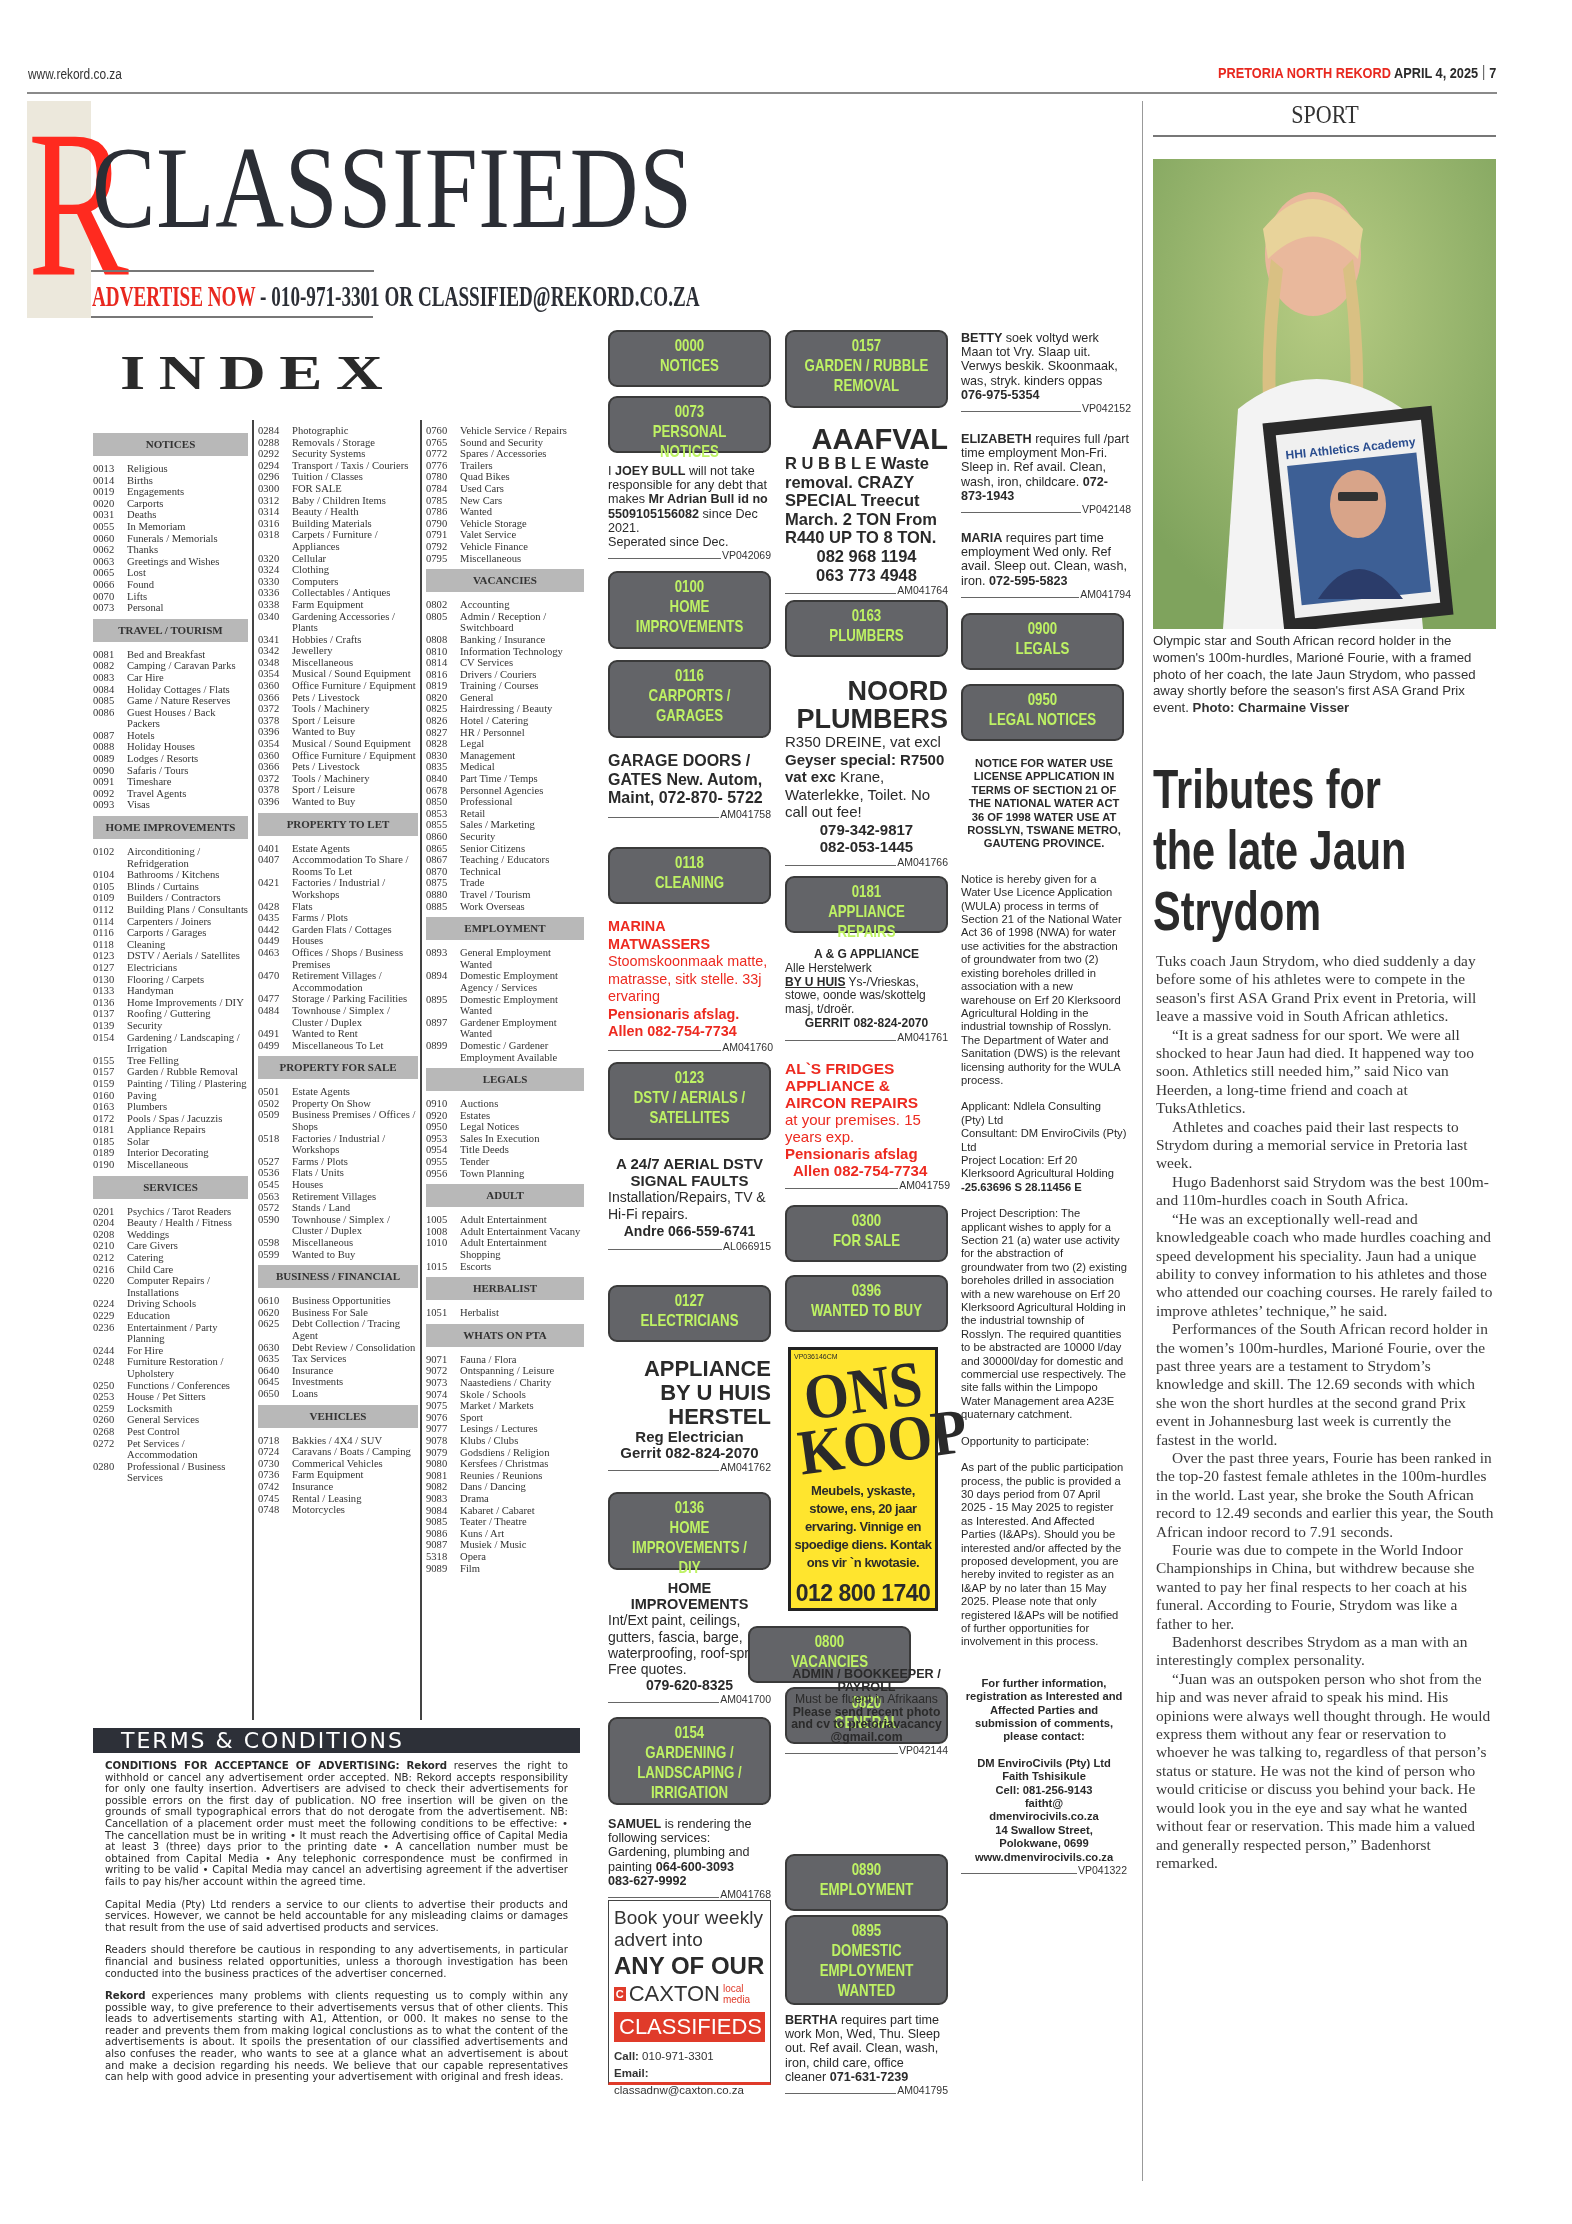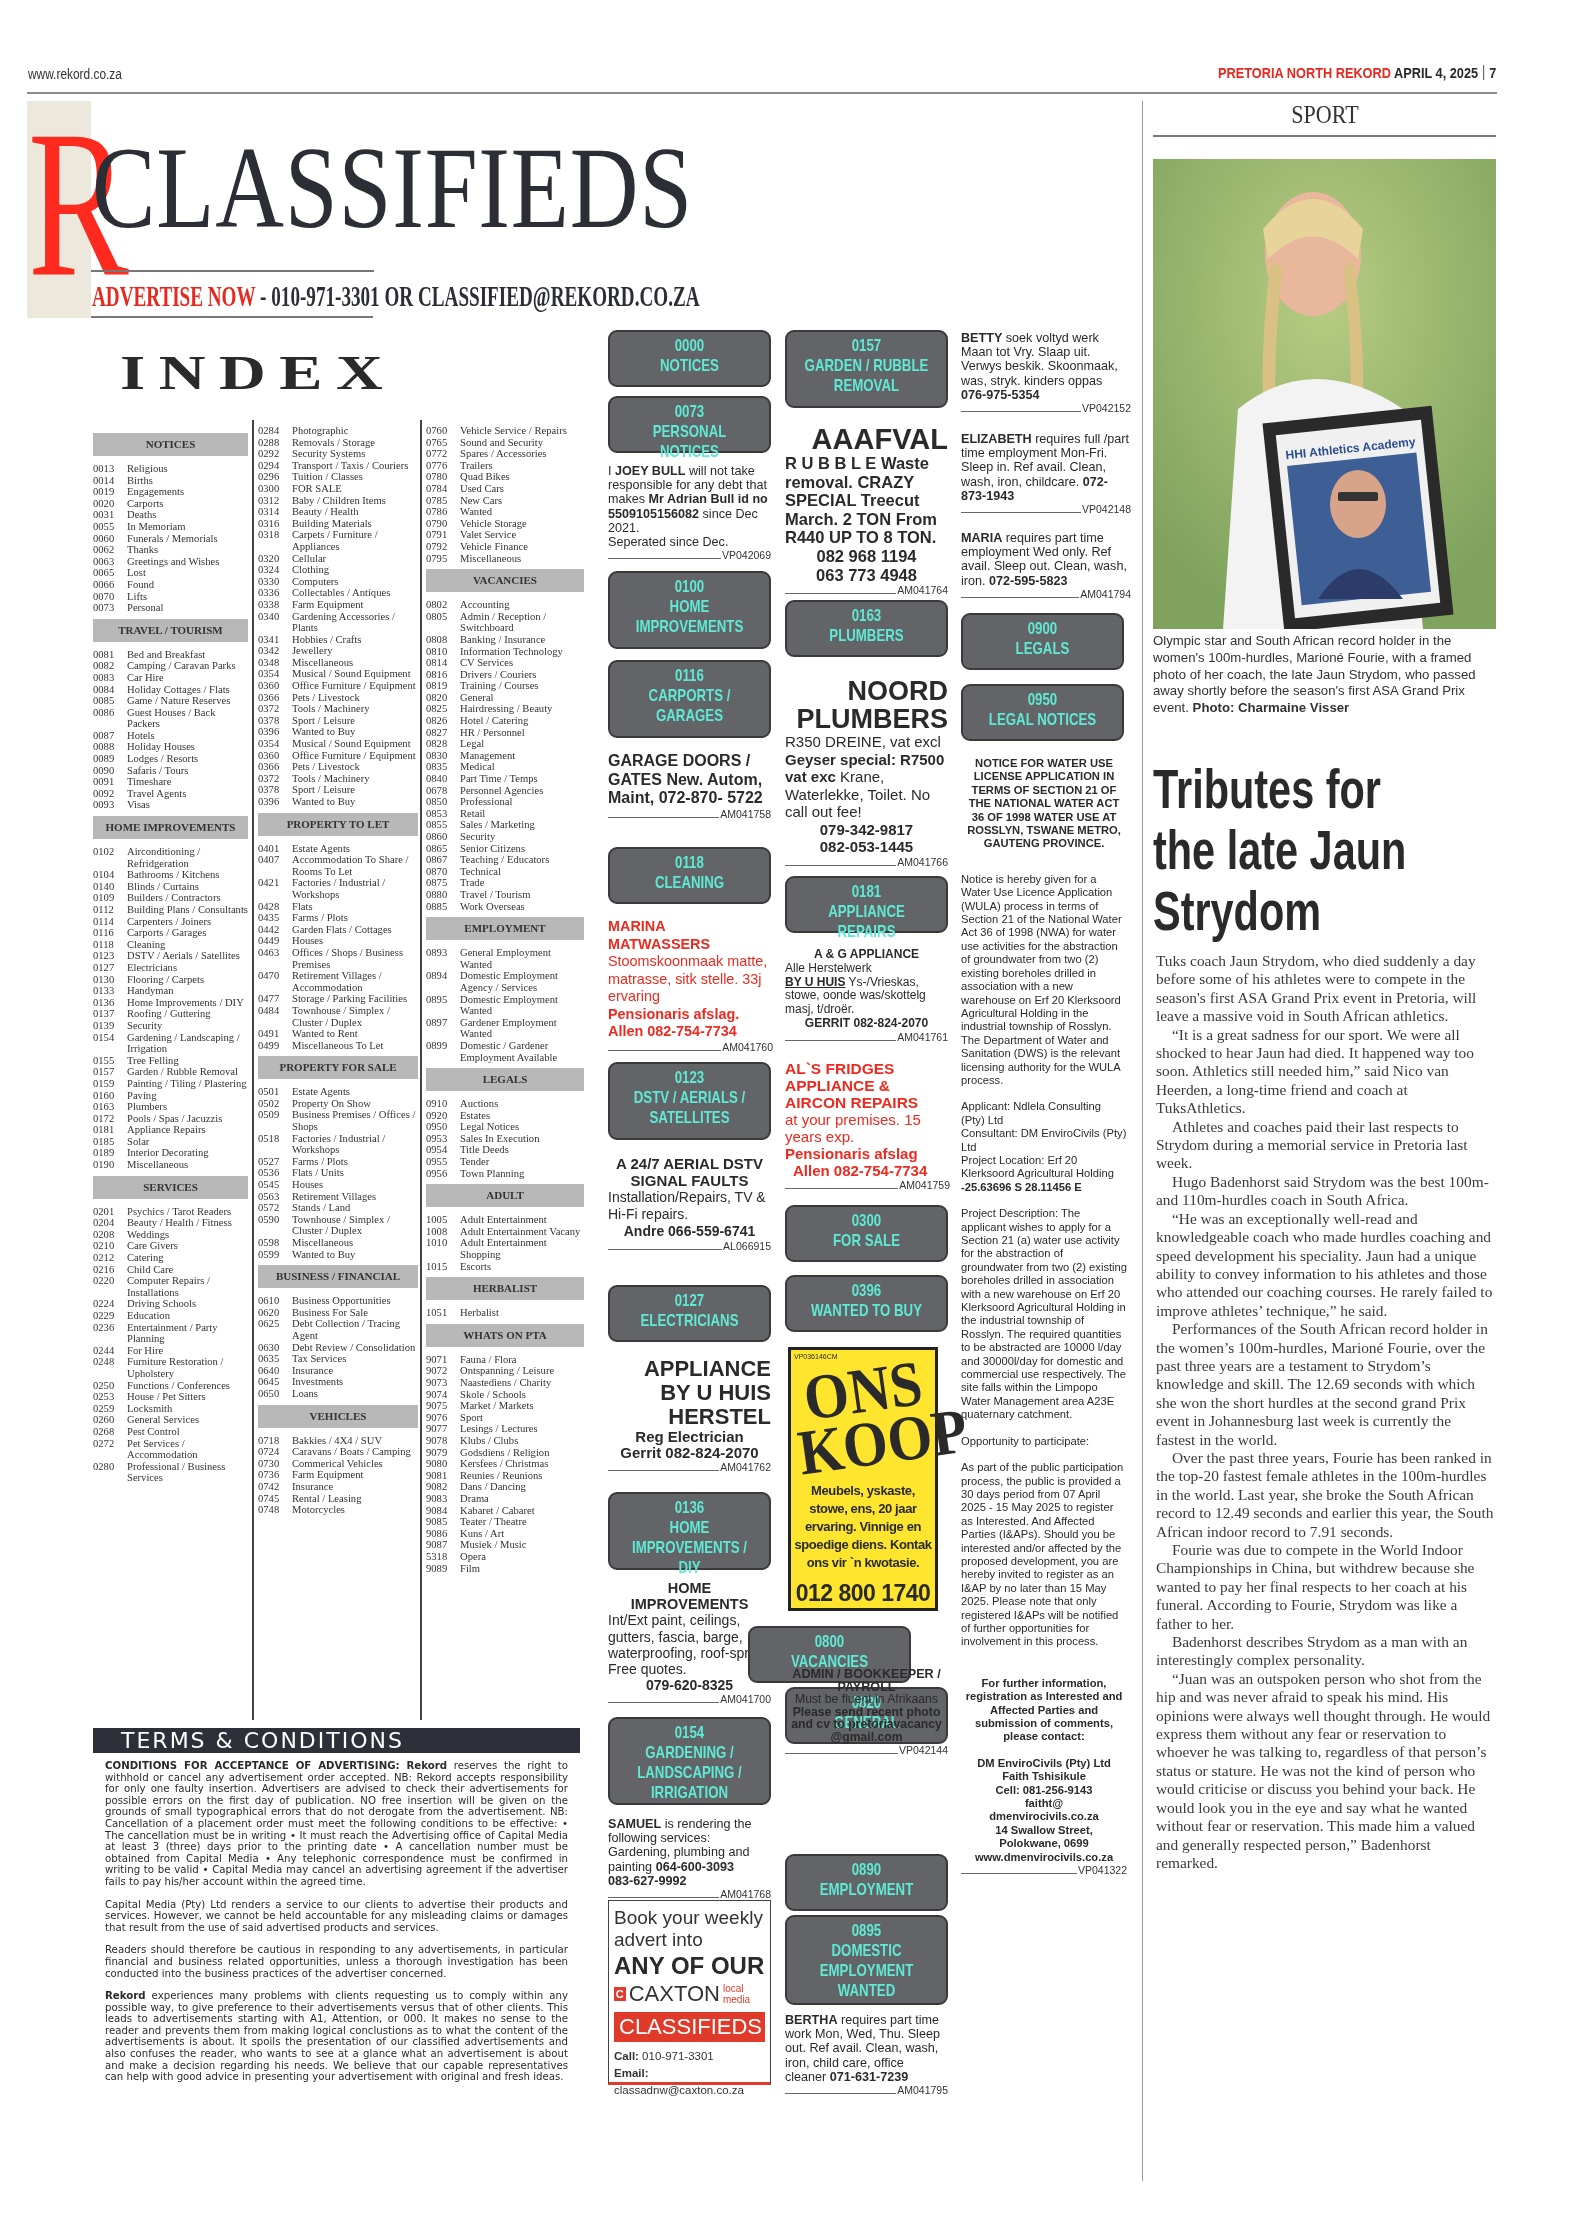--- a/index.html
+++ b/index.html
@@ -19,21 +19,21 @@
 .advertise .red{color:#e8281f}
 
 .indexhdr{left:120px;top:345px;font-family:"Liberation Serif",serif;font-size:48px;font-weight:bold;letter-spacing:10px;color:#2a2a2a;transform:scaleX(1.35);transform-origin:left}
 .idxcol{position:absolute;font-family:"Liberation Serif",serif;font-size:10.6px;line-height:11.6px;color:#333}
 .idxcol .sec{background:#b8b8b8;font-weight:bold;text-align:center;font-size:11px;line-height:13px;padding:5px 2px;margin:5px 0 7px 0}
 .idxrow{display:flex}
 .idxrow .code{width:34px;flex:none}
 .idxrow .lbl{flex:1}
 .vline{position:absolute;width:2px;background:#444}
 
-.hdrbox{position:absolute;background:#636468;border:2px solid #3a3a3a;border-radius:9px;color:#5eead4;text-align:center;font-family:"Liberation Sans",sans-serif;font-weight:bold;font-size:17px;line-height:20px;padding-top:4px}
+.hdrbox{position:absolute;background:#636468;border:2px solid #3a3a3a;border-radius:9px;color:#bef264;text-align:center;font-family:"Liberation Sans",sans-serif;font-weight:bold;font-size:17px;line-height:20px;padding-top:4px}
 .hdrbox span{display:block;transform:scaleX(.78)}
 .ad{position:absolute;font-family:"Liberation Sans",sans-serif;font-size:12.6px;line-height:14.2px;color:#2a2a2a}
 .ad b{font-weight:bold}
 .ref{display:flex;align-items:flex-end;font-size:10.5px;color:#333;line-height:11px;margin-top:1px}
 .ref::before{content:"";flex:1;border-bottom:1px solid #666;margin-right:1px;margin-bottom:2px}
 .red{color:#ed2a20}
 .center{text-align:center}
 .big{font-size:28px;line-height:29px;font-weight:bold;text-align:right}
 
 .yellow{position:absolute;left:788px;top:1347px;width:150px;height:264px;background:#ffe52e;border:3px solid #222;text-align:center;color:#2a2a2a}
@@ -194,21 +194,21 @@
     <div class="sec">HOME IMPROVEMENTS</div>
     <div class="idxrow">
       <span class="code">0102</span>
       <span class="lbl">Airconditioning / Refridgeration</span>
     </div>
     <div class="idxrow">
       <span class="code">0104</span>
       <span class="lbl">Bathrooms / Kitchens</span>
     </div>
     <div class="idxrow">
-      <span class="code">0140</span>
+      <span class="code">0105</span>
       <span class="lbl">Blinds / Curtains</span>
     </div>
     <div class="idxrow">
       <span class="code">0109</span>
       <span class="lbl">Builders / Contractors</span>
     </div>
     <div class="idxrow">
       <span class="code">0112</span>
       <span class="lbl">Building Plans / Consultants</span>
     </div>

